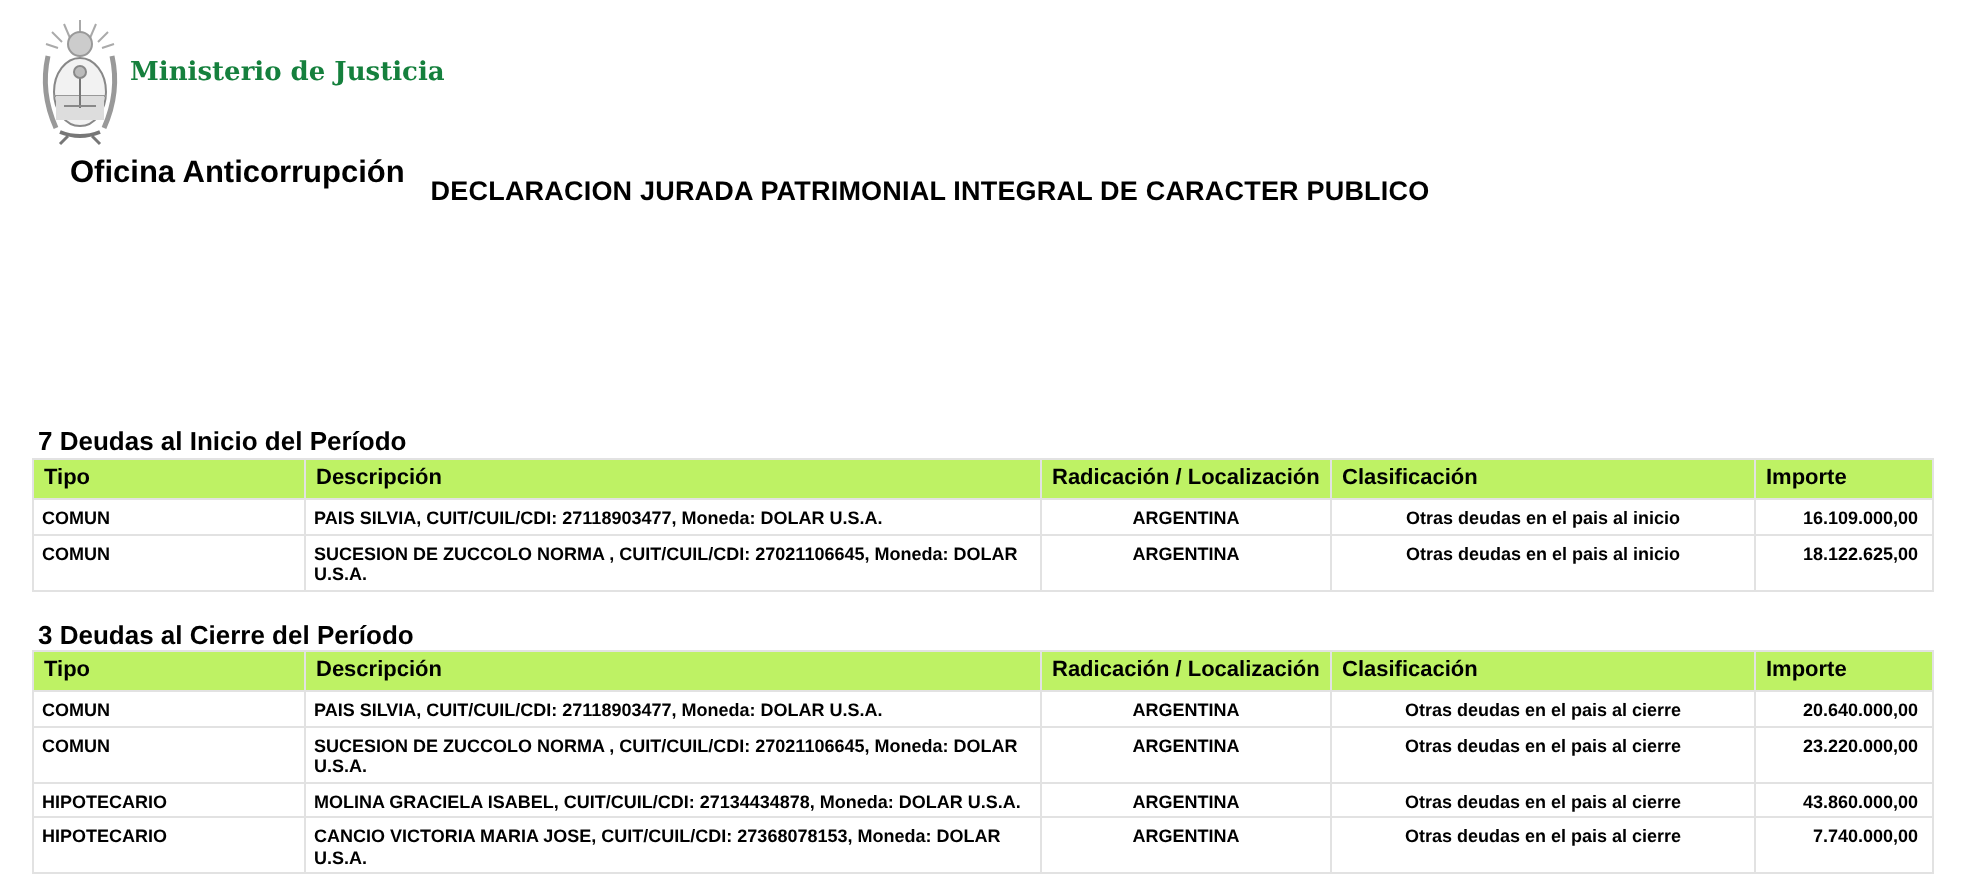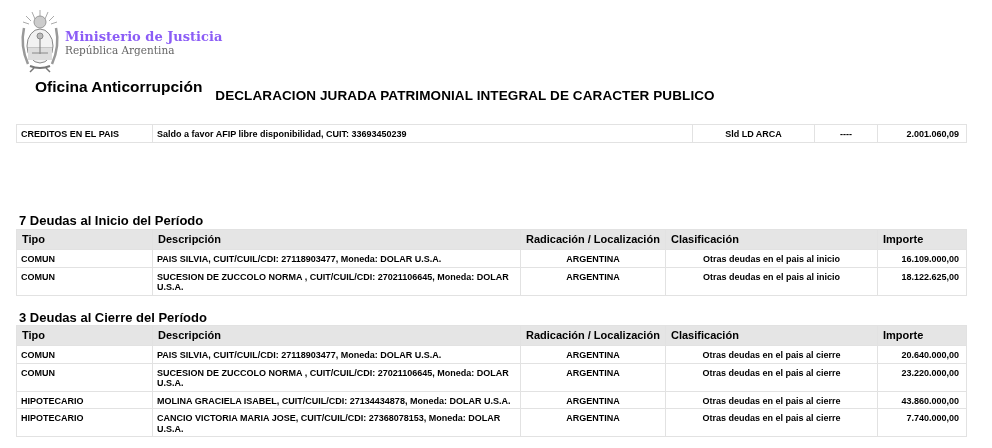--- a/index.html
+++ b/index.html
@@ -1,29 +1,29 @@
 <!DOCTYPE html>
 <html><head>
 <meta charset="utf-8">
 <style>
   * { box-sizing: border-box; margin: 0; padding: 0; }
   html, body { width: 992px; height: 448px; background: #ffffff; overflow: hidden; }
   body { font-family: "Liberation Sans", sans-serif; color: #000; position: relative; }
 
   .logo { position: absolute; left: 18px; top: 8px; width: 44px; height: 66px; }
   .ministry { position: absolute; left: 65px; top: 29px; font-family: "DejaVu Serif", serif; color: #555; }
-  .ministry .m1 { font-size: 13px; line-height: 15px; font-weight: bold; color: #8b5cf6; }
+  .ministry .m1 { font-size: 13px; line-height: 15px; font-weight: bold; color: #15803d; }
   .ministry .m2 { font-size: 10.5px; line-height: 13px; color: #666; }
 
   .office { position: absolute; left: 35px; top: 78px; font-size: 15.5px; font-weight: bold; }
   .doc-title { position: absolute; left: 0; width: 930px; text-align: center; top: 88px; font-size: 13.5px; font-weight: bold; letter-spacing: 0.1px; }
 
   table { position: absolute; left: 16px; width: 950px; border-collapse: collapse; table-layout: fixed; font-size: 9px; font-weight: bold; }
   td, th { border: 1.5px solid #e2e2e2; padding: 2px 4px; vertical-align: top; line-height: 10.5px; }
-  th { background: #e5e5e5; font-size: 11px; text-align: left; padding: 3px 5px; line-height: 13px; }
+  th { background: #bef264; font-size: 11px; text-align: left; padding: 3px 5px; line-height: 13px; }
   th.c { }
   td.c { text-align: center; }
   td.r { text-align: right; padding-right: 7px; }
   td { padding-top: 4px; }
 
   #assets-table { top: 124px; }
   #assets-table tr.single td { height: 18px; }
   #assets-table tr.double td { height: 26px; }
 
   .section-label { position: absolute; left: 19px; font-size: 13px; font-weight: bold; }
@@ -64,42 +64,34 @@
       <path d="M14 45 L30 45" stroke="#888"></path>
 
       <path d="M12 58 Q22 62 32 58" stroke="#777" stroke-width="2"></path>
       <path d="M16 60 L12 64 M28 60 L32 64" stroke="#777" stroke-width="1.5"></path>
     </g>
   </svg>
 </div>
 
 <div class="ministry">
   <div class="m1">Ministerio de Justicia</div>
-  <div class="m2">República Argentina</div>
 </div>
 
 <div class="office">Oficina Anticorrupción</div>
 <div class="doc-title">DECLARACION JURADA PATRIMONIAL INTEGRAL DE CARACTER PUBLICO</div>
 
 <table id="assets-table">
   <colgroup>
     <col style="width:136px">
       <col style="width:540px">
       <col style="width:122px">
       <col style="width:63px">
       <col style="width:89px">
   </colgroup>
   <tbody>
-    <tr class="single">
-      <td>CREDITOS EN EL PAIS</td>
-      <td>Saldo a favor AFIP libre disponibilidad, CUIT: 33693450239</td>
-      <td class="c">Sld LD ARCA</td>
-      <td class="c">----</td>
-      <td class="r">2.001.060,09</td>
-    </tr>
   </tbody>
 </table>
 
 <div id="sec7" class="section-label">7 Deudas al Inicio del Período</div>
 <table id="debts-start" class="debt">
   <colgroup>
     <col style="width:136px">
       <col style="width:368px">
       <col style="width:145px">
       <col style="width:212px">

